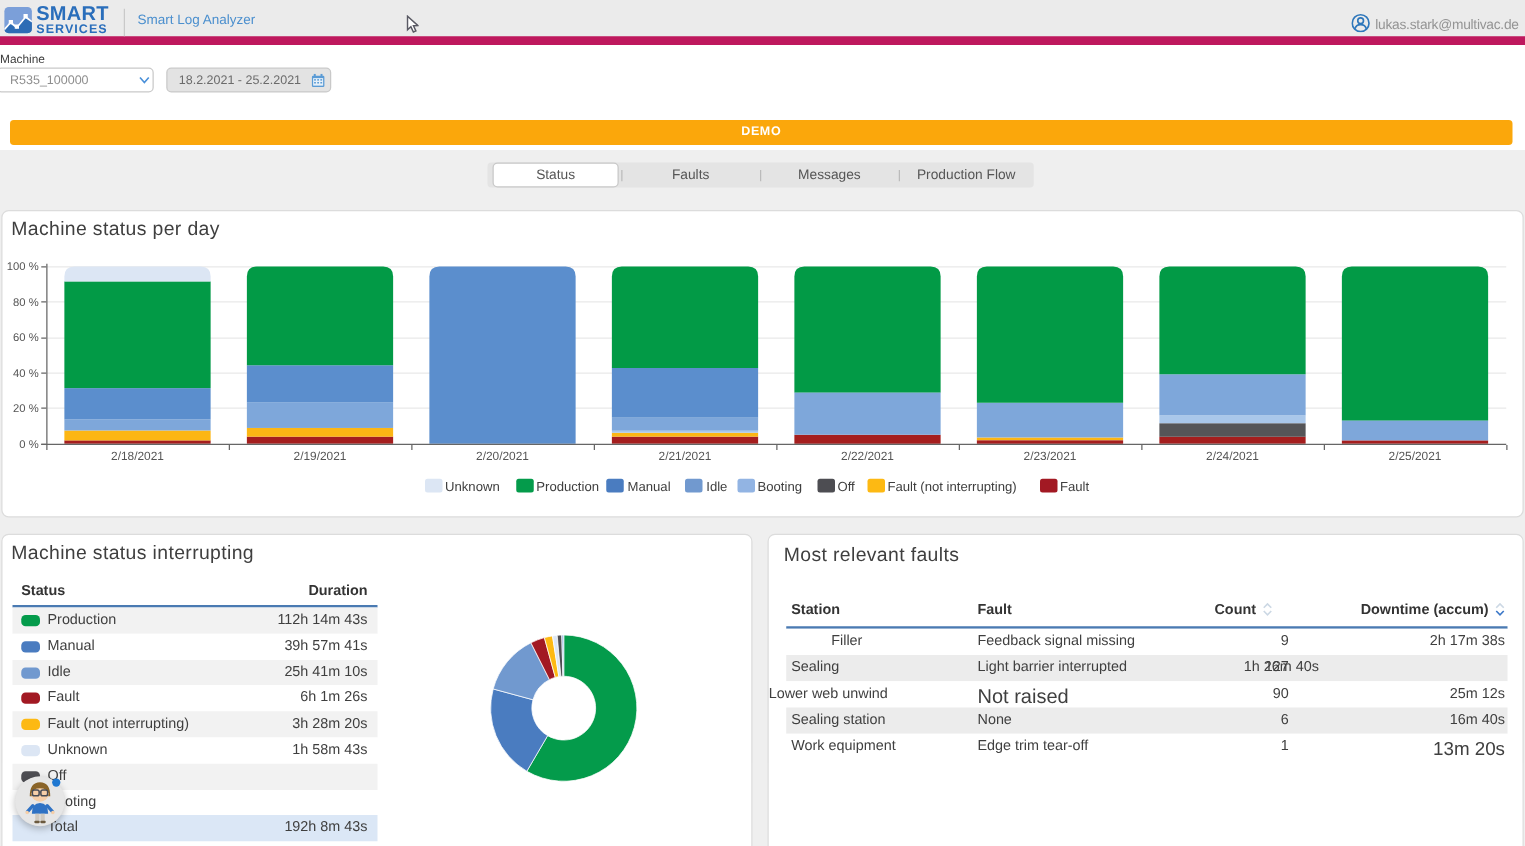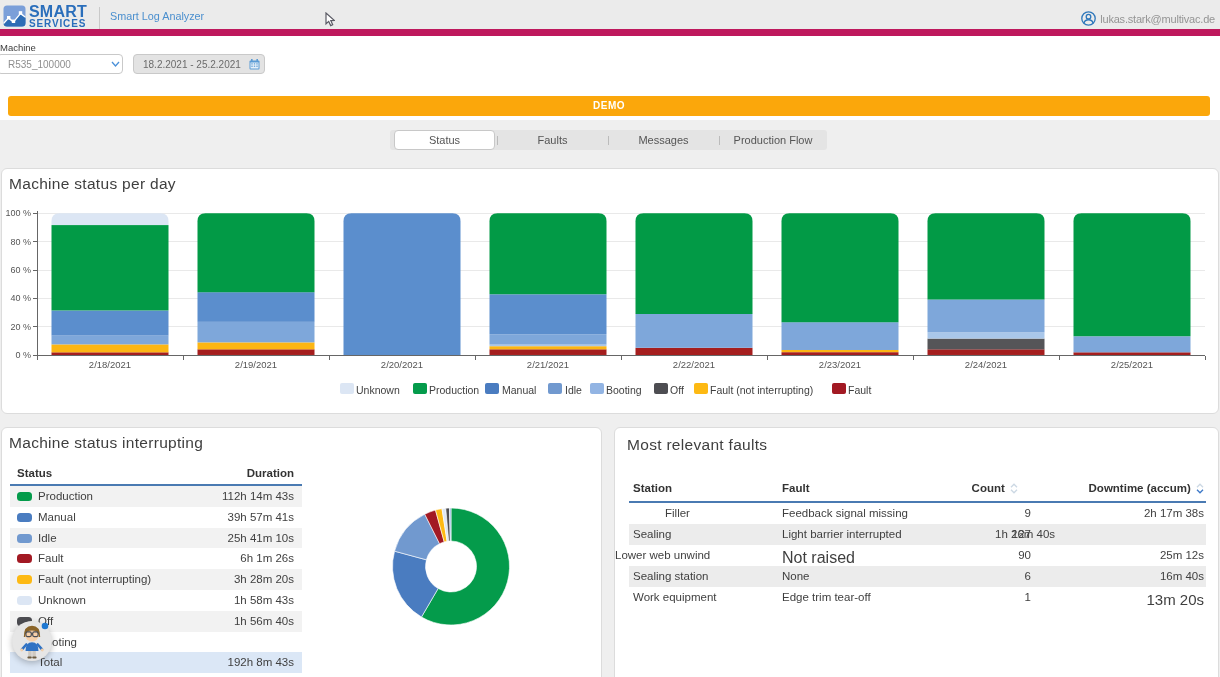--- a/index.html
+++ b/index.html
@@ -200,21 +200,20 @@
     <div class="abs" style="left:15px;top:147.2px;width:15px;height:9px;border-radius:3.5px;background:#fdb913;"></div>
     <div class="abs" style="left:36px;top:145.2px;font-size:11.5px;color:#3f3f3f;">Fault (not interrupting)</div>
     <div class="abs" style="left:8px;top:145.2px;width:284px;text-align:right;font-size:11.5px;color:#3f3f3f;">3h 28m 20s</div>
     <div class="abs" style="left:8px;top:162.0px;width:292px;height:20.8px;background:#fff;"></div>
     <div class="abs" style="left:15px;top:168.0px;width:15px;height:9px;border-radius:3.5px;background:#dce6f4;"></div>
     <div class="abs" style="left:36px;top:166.0px;font-size:11.5px;color:#3f3f3f;">Unknown</div>
     <div class="abs" style="left:8px;top:166.0px;width:284px;text-align:right;font-size:11.5px;color:#3f3f3f;">1h 58m 43s</div>
     <div class="abs" style="left:8px;top:182.8px;width:292px;height:20.8px;background:#f2f2f2;"></div>
     <div class="abs" style="left:15px;top:188.8px;width:15px;height:9px;border-radius:3.5px;background:#4d4d52;"></div>
     <div class="abs" style="left:36px;top:186.8px;font-size:11.5px;color:#3f3f3f;">Off</div>
-    <div class="abs" style="left:8px;top:186.8px;width:284px;text-align:right;font-size:11.5px;color:#3f3f3f;">1h 56m 40s</div>
     <div class="abs" style="left:8px;top:203.6px;width:292px;height:20.8px;background:#fff;"></div>
     <div class="abs" style="left:15px;top:209.6px;width:15px;height:9px;border-radius:3.5px;background:#92b4e3;"></div>
     <div class="abs" style="left:36px;top:207.6px;font-size:11.5px;color:#3f3f3f;">Booting</div>
     <div class="abs" style="left:8px;top:224.4px;width:292px;height:20.8px;background:#dbe7f6;"></div>
     <div class="abs" style="left:36px;top:228.4px;font-size:11.5px;color:#3f3f3f;">Total</div>
     <div class="abs" style="left:8px;top:228.4px;width:284px;text-align:right;font-size:11.5px;color:#3f3f3f;">192h 8m 43s</div>
     <svg style="position:absolute;left:380px;top:73px" width="136" height="136" viewBox="380 500 136 136">
       <g transform="translate(0,0)">
 <path d="M449.00,507.00 A58.5,58.5 0 1 1 419.47,616.00 L436.13,587.51 A25.5,25.5 0 1 0 449.00,540.00 Z" fill="#049b4b" stroke="#fff" stroke-width="0.6"></path>
 <path d="M419.47,616.00 A58.5,58.5 0 0 1 392.54,550.17 L424.39,558.82 A25.5,25.5 0 0 0 436.13,587.51 Z" fill="#4a7cc0" stroke="#fff" stroke-width="0.6"></path>

